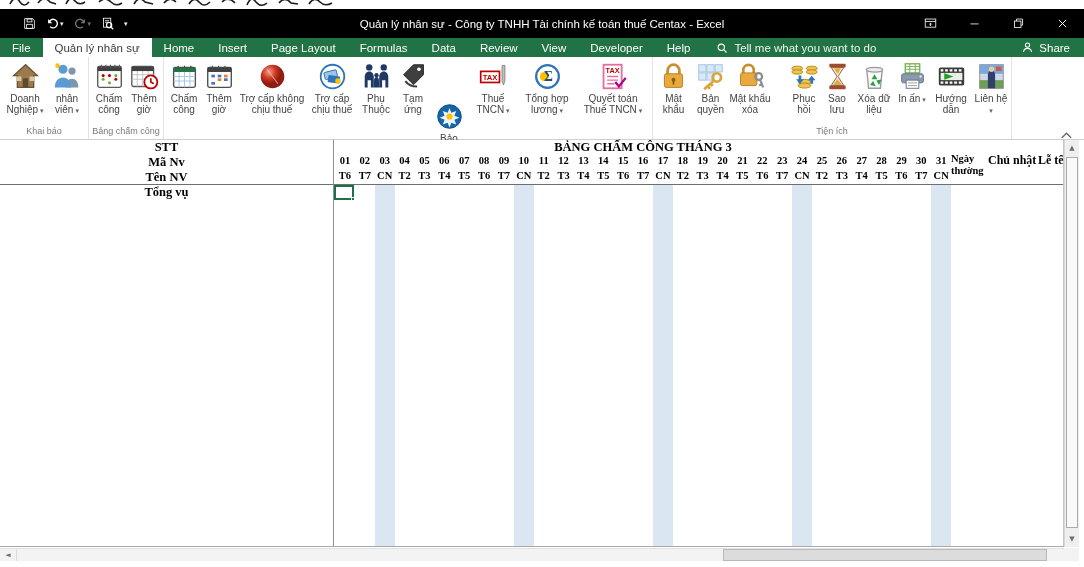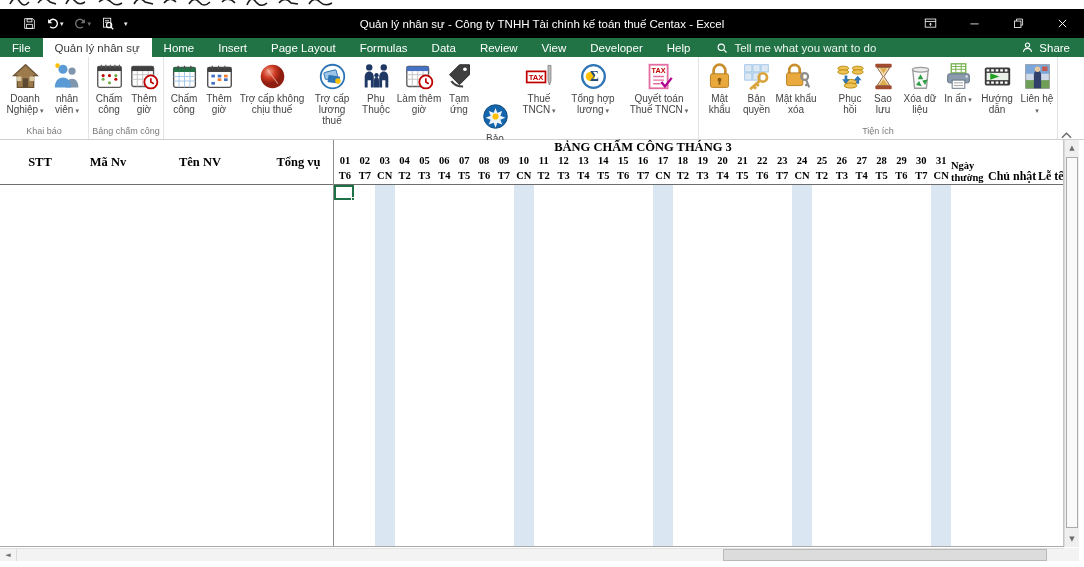--- a/index.html
+++ b/index.html
@@ -42,27 +42,27 @@
   .rb-label{font-size:10px;line-height:1.12;color:#444;text-align:center;margin-top:1px;}
   .caret{font-size:7px;color:#666;}
   .rb-grouplabel{font-size:9px;color:#7a7a7a;text-align:center;height:14px;line-height:13px;}
   .collapse{position:absolute;right:9px;bottom:4px;width:14px;height:10px;}
   .collapse svg{width:11px;height:7px;}
   
   .sheet{position:absolute;left:0;top:140px;width:1084px;height:407px;background:#fff;
          font-family:"Liberation Serif","DejaVu Serif",serif;color:#000;}
   .sheet-title{position:absolute;left:335px;width:616px;top:0;height:14px;text-align:center;
                font-weight:bold;font-size:12.5px;line-height:14px;white-space:nowrap;}
-  .left-head{position:absolute;left:12px;top:0;width:333px;height:44px;display:flex;align-items:center;}
+  .left-head{position:absolute;left:0;top:0;width:333px;height:44px;display:flex;align-items:center;flex-direction:column;}
   .lcol{text-align:center;font-weight:bold;font-size:12.5px;white-space:nowrap;}
   .day-head{position:absolute;left:335px;top:13px;width:616px;height:31px;display:flex;}
   .day-col{flex:1 1 0;text-align:center;font-weight:bold;font-size:10.5px;overflow:visible;}
   .d-num{height:15px;line-height:16px;}
   .d-dow{height:16px;line-height:15px;}
-  .extra-head{position:absolute;left:951px;top:13px;width:112px;height:31px;display:flex;align-items:flex-end;}
+  .extra-head{position:absolute;left:951px;top:13px;width:112px;height:31px;display:flex;align-items:flex-start;}
   .xcol{font-weight:bold;overflow:hidden;}
   .x0{font-size:10.5px;line-height:1.15;text-align:left;}
   .x1{font-size:12px;white-space:nowrap;}
   .x2{font-size:12px;white-space:nowrap;}
   .head-underline{position:absolute;left:0;top:44px;width:1063px;height:1px;background:#6e6e6e;}
   .freeze-line{position:absolute;left:333px;top:0;width:1px;height:406px;background:#8f8f8f;}
   .grid-right{position:absolute;left:1063px;top:0;width:1px;height:406px;background:#c6c6c6;}
   .grid-bottom{position:absolute;left:0;top:406px;width:1079px;height:1px;background:#a9a9a9;}
   .stripes{position:absolute;left:335px;top:45px;width:616px;height:361px;}
   .stripe{position:absolute;top:0;height:100%;width:3.2258%;}
@@ -337,46 +337,34 @@
             </div>
             <div class="rb-btn" style="width: 48px;">
               <div class="rb-icon">
                 <svg viewBox="0 0 32 32">
                   <circle cx="16" cy="16" r="13" fill="#fff" stroke="#2e75b6" stroke-width="2"></circle>
                   <rect x="7" y="10" width="14" height="8" rx="1" transform="rotate(-14 14 14)" fill="#9dc3e6" stroke="#2e75b6"></rect>
                   <rect x="11" y="15" width="13" height="8" rx="1" transform="rotate(8 17 19)" fill="#2e75b6"></rect>
                   <circle cx="22" cy="21" r="3" fill="#ffc000"></circle>
                 </svg>
               </div>
-              <div class="rb-label"><span>Trợ cấp lương thuế</span></div>
+              <div class="rb-label"><span>Trợ cấp chịu thuế</span></div>
             </div>
             <div class="rb-btn" style="width: 40px;">
               <div class="rb-icon">
                 <svg viewBox="0 0 32 32" fill="#1f3864">
                   <circle cx="8" cy="6" r="3.5"></circle>
                   <path d="M3 28V17c0-4 2-6.5 5-6.5s5 2.5 5 6.5v11h-3.2v-8H6.2v8z"></path>
                   <circle cx="24" cy="6" r="3.5"></circle>
                   <path d="M19 28V17c0-4 2-6.5 5-6.5s5 2.5 5 6.5v11h-3.2v-8h-3.6v8z"></path>
                   <circle cx="16" cy="14.5" r="2.4"></circle>
                   <path d="M13.2 28v-7c0-3 1.2-4.5 2.8-4.5s2.8 1.5 2.8 4.5v7z"></path>
                 </svg>
               </div>
               <div class="rb-label"><span>Phụ Thuộc</span></div>
-            </div>
-            <div class="rb-btn" style="width: 46px;">
-              <div class="rb-icon">
-                <svg viewBox="0 0 32 32">
-                  <rect x="2" y="5" width="24" height="22" rx="2" fill="#fff" stroke="#595959" stroke-width="1.5"></rect>
-                  <rect x="2" y="5" width="24" height="5" fill="#4472c4"></rect>
-                  <path d="M2 14h24M2 19h24M8 10v17M14 10v17M20 10v17" stroke="#bfbfbf"></path>
-                  <circle cx="23" cy="22" r="7.2" fill="#fff" stroke="#c00000" stroke-width="2"></circle>
-                  <path d="M23 17.8V22l3.2 2" stroke="#c00000" stroke-width="1.8" fill="none"></path>
-                </svg>
-              </div>
-              <div class="rb-label"><span>Làm thêm giờ</span></div>
             </div>
             <div class="rb-btn" style="width: 34px;">
               <div class="rb-icon">
                 <svg viewBox="0 0 32 32">
                   <path d="M5 14 16 3h11v11L16 25z" fill="#3f3f3f" stroke="#262626"></path>
                   <circle cx="22" cy="8" r="2" fill="#fff"></circle>
                   <path d="M7 21c3 4 8 6 13 6" stroke="#3f3f3f" stroke-width="2.4" fill="none"></path>
                 </svg>
               </div>
               <div class="rb-label"><span>Tạm ứng</span></div>

